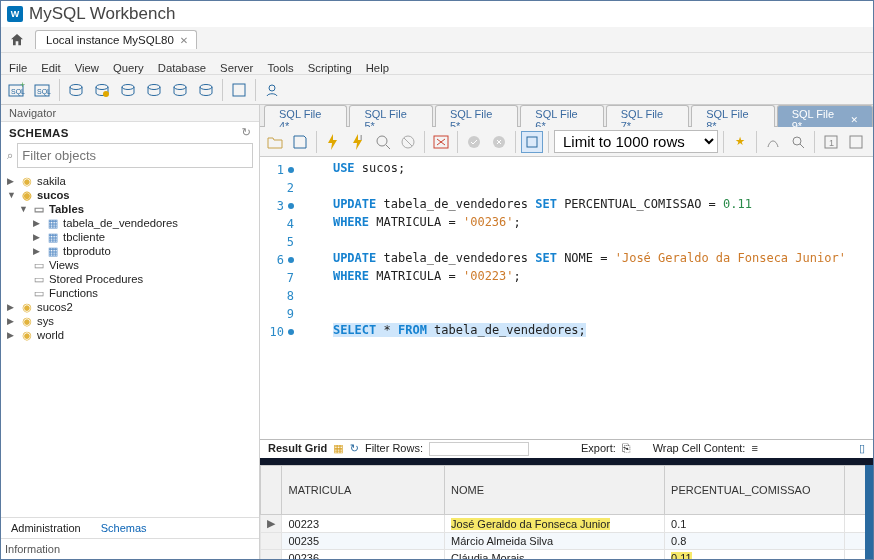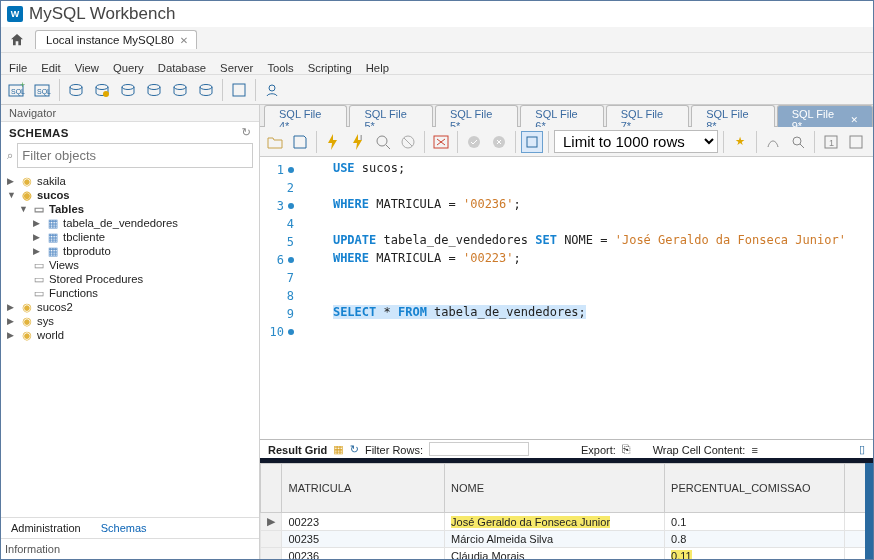--- a/index.html
+++ b/index.html
@@ -49,21 +49,21 @@
 .gutter { width:38px; background:#fff; text-align:right; padding:4px 4px 0 0; color:#2a8ac8; font: 12px Consolas, monospace; }
 .gutter .gl { height:18px; display:flex; justify-content:flex-end; align-items:center; gap:4px;}
 .gutter .dot { width:6px;height:6px;background:#2a8ac8;border-radius:50%; }
 .code { flex:1; padding:4px 6px 0 6px; font: 12px Consolas, monospace; }
 .code .cl { height:18px; white-space:pre; }
 .kw { color:#1682d0; font-weight:bold; }
 .str { color:#cd7a2a; }
 .num { color:#2a8a4a; }
 .hl-row .hl { background:#cfe6fb; }
 .results { height:120px; border-top:1px solid #bbb; background:#fff; display:flex; flex-direction:column;}
-.res-tool { display:flex; align-items:flex-end; gap:6px; padding:2px 8px; border-bottom:5px solid #0f172a; font-size:11px;}
+.res-tool { display:flex; align-items:flex-start; gap:6px; padding:2px 8px; border-bottom:7px solid #0f172a; font-size:11px;}
 .res-tool input { border:1px solid #ccc; width:100px; font-size:11px; padding:0 2px;}
 .grid { flex:1; overflow:auto; position:relative;}
 .grid table { border-collapse:collapse; width:100%; font-size:11px;}
 .grid th { background:#f1f1f1; border:1px solid #ccc; padding:18px 6px; text-align:left; font-weight:normal; color:#333;}
 .grid td { border:1px solid #e3e3e3; padding:2px 6px; }
 .rowhdr { width:18px; background:#f1f1f1; border:1px solid #ccc; text-align:center; color:#666;}
 .hl-yellow { background:#f7e96a; }
 .side-strip { position:absolute; right:0; top:0; bottom:0; width:8px; background:#2a6aa0;}
 svg { display:block; }
 </style>
@@ -360,20 +360,21 @@
         <div class="gl">5  </div>
         <div class="gl">6 <span class="dot"></span></div>
         <div class="gl">7  </div>
         <div class="gl">8  </div>
         <div class="gl">9  </div>
         <div class="gl">10 <span class="dot"></span></div>
       </div>
       <div class="code">
         <div class="cl">    <span class="kw">USE</span><span> sucos;</span></div>
         <div class="cl"></div>
+        <div class="cl">    <span class="kw">UPDATE</span><span> tabela_de_vendedores </span><span class="kw">SET</span><span> PERCENTUAL_COMISSAO = </span><span class="num">0.11</span></div>
         <div class="cl">    <span class="kw">WHERE</span><span> MATRICULA = </span><span class="str">'00236'</span><span>;</span></div>
         <div class="cl"></div>
         <div class="cl">    <span class="kw">UPDATE</span><span> tabela_de_vendedores </span><span class="kw">SET</span><span> NOME = </span><span class="str">'José Geraldo da Fonseca Junior'</span></div>
         <div class="cl">    <span class="kw">WHERE</span><span> MATRICULA = </span><span class="str">'00223'</span><span>;</span></div>
         <div class="cl"></div>
         <div class="cl"></div>
         <div class="cl hl-row">    <span class="hl"><span class="kw">SELECT</span><span> * </span><span class="kw">FROM</span><span> tabela_de_vendedores;</span></span></div>
       </div>
     </div>
 

